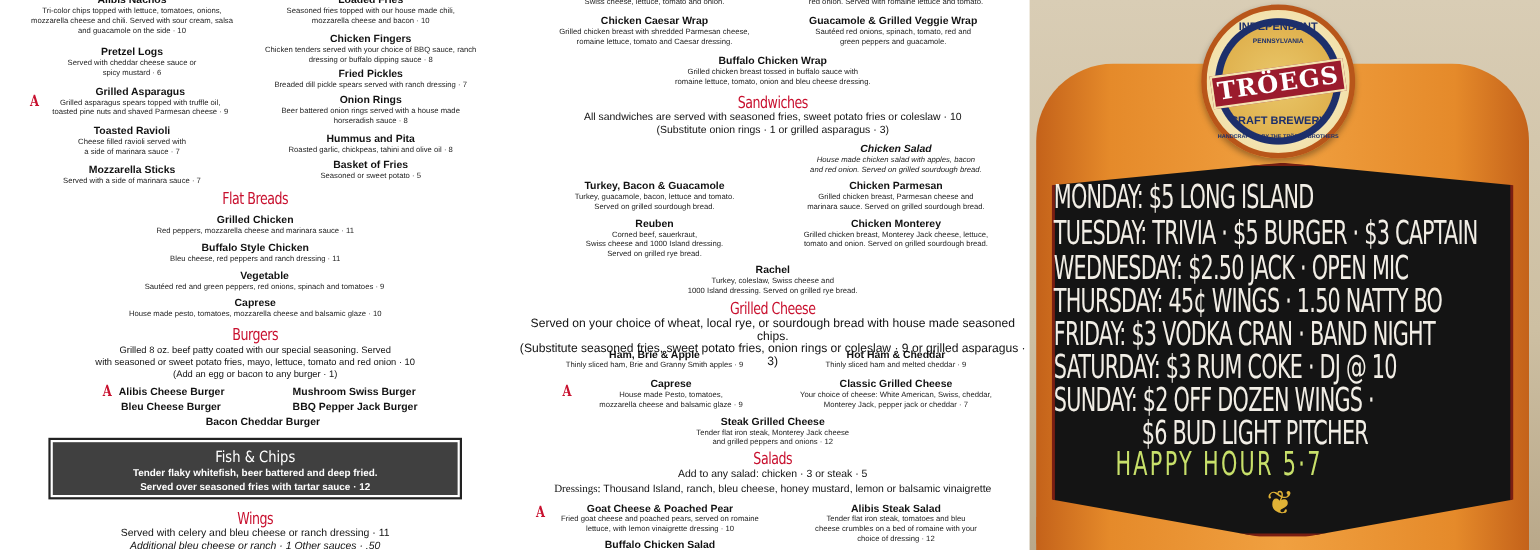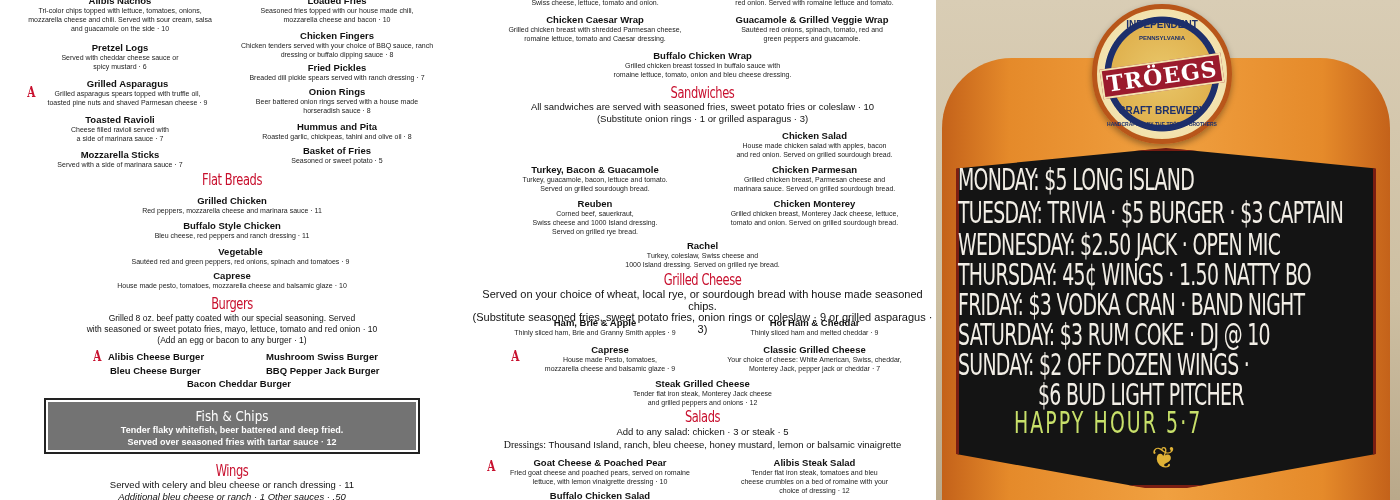--- a/index.html
+++ b/index.html
@@ -20,21 +20,21 @@
     .note { position: absolute; text-align: center; font-size: 9.5px; line-height: 11.5px; }
     .note i { font-style: italic; }
 
     .badge { position: absolute; color: #c8102e; font-weight: bold; font-size: 14px;
       font-family: "DejaVu Serif", serif; transform: scaleX(0.75); }
 
     .burger-name { position: absolute; font-weight: bold; font-size: 9.5px; }
 
     .fish-box { position: absolute; left: 44px; top: 398px; width: 376px; height: 56px;
       border: 2px solid #222; background: #fff; padding: 2px; }
-    .fish-inner { width: 100%; height: 100%; background: #737373; text-align: center; color: #fff; }
+    .fish-inner { width: 100%; height: 100%; background: #404040; text-align: center; color: #fff; }
     .fish-title { font-family: "DejaVu Sans", sans-serif; font-size: 14px; padding-top: 6px; transform: scaleX(0.85); }
     .fish-desc { font-weight: bold; font-size: 9px; line-height: 12px; }
 
     
     .photo { position: absolute; left: 936px; top: 0; width: 464px; height: 500px;
       background: linear-gradient(180deg, #d9cdb5 0%, #cdbfa2 60%, #b9a88a 100%); overflow: hidden; }
     .board-wood { position: absolute; left: 6px; top: 58px; width: 448px; height: 442px;
       background: linear-gradient(90deg, #c4621a 0%, #e58a2a 15%, #f0a040 50%, #e58a2a 85%, #c4621a 100%);
       border-radius: 70px 70px 0 0; }
     .board-wood::after { content: ""; position: absolute; left: 0; right: 0; bottom: -30px; height: 60px;
@@ -182,21 +182,21 @@
     <div class="name">Buffalo Chicken Wrap</div>
     <div class="desc">Grilled chicken breast tossed in buffalo sauce with</div>
     <div class="desc">romaine lettuce, tomato, onion and bleu cheese dressing.</div>
   </div>
 
   <div class="section-title" style="left:0; top:84px; width:465px;">Sandwiches</div>
   <div class="note" style="left:0; top:101px; width:465px;">
     <div>All sandwiches are served with seasoned fries, sweet potato fries or coleslaw · 10</div>
     <div>(Substitute onion rings · 1 or grilled asparagus · 3)</div>
   </div>
-  <div class="item" style="left:232px; top:130px; width:225px;">
+  <div class="item" style="left:232px; top:130px; width:225px;font-style:italic;">
     <div class="name">Chicken Salad</div>
     <div class="desc">House made chicken salad with apples, bacon</div>
     <div class="desc">and red onion. Served on grilled sourdough bread.</div>
   </div>
   <div class="item" style="left:232px; top:164px; width:225px;">
     <div class="name">Chicken Parmesan</div>
     <div class="desc">Grilled chicken breast, Parmesan cheese and</div>
     <div class="desc">marinara sauce. Served on grilled sourdough bread.</div>
   </div>
   <div class="item" style="left:15px; top:164px; width:220px;">

